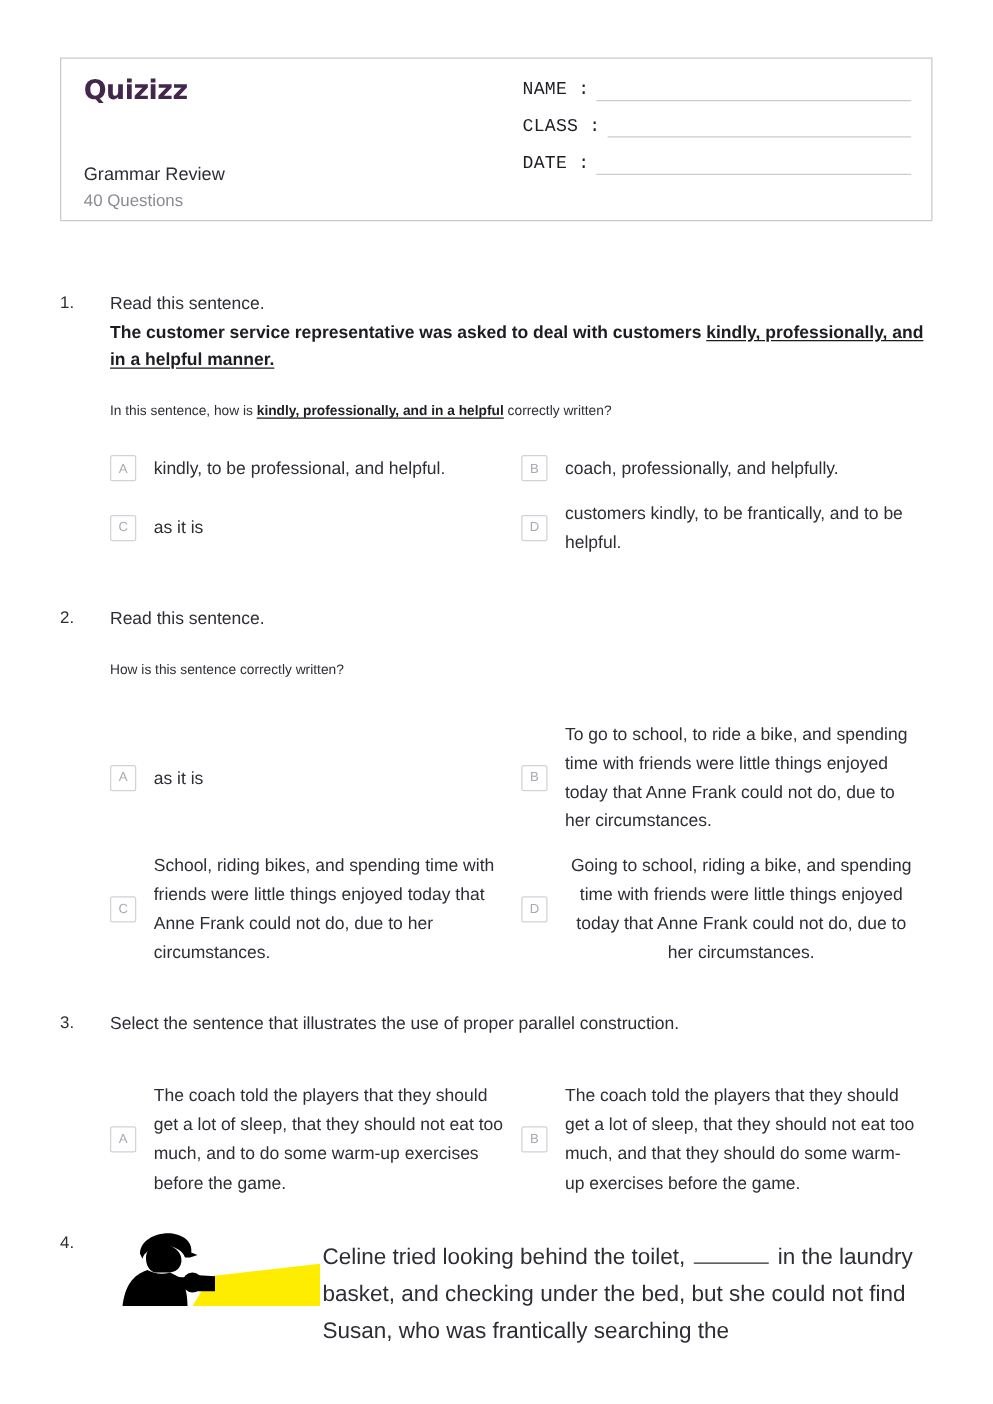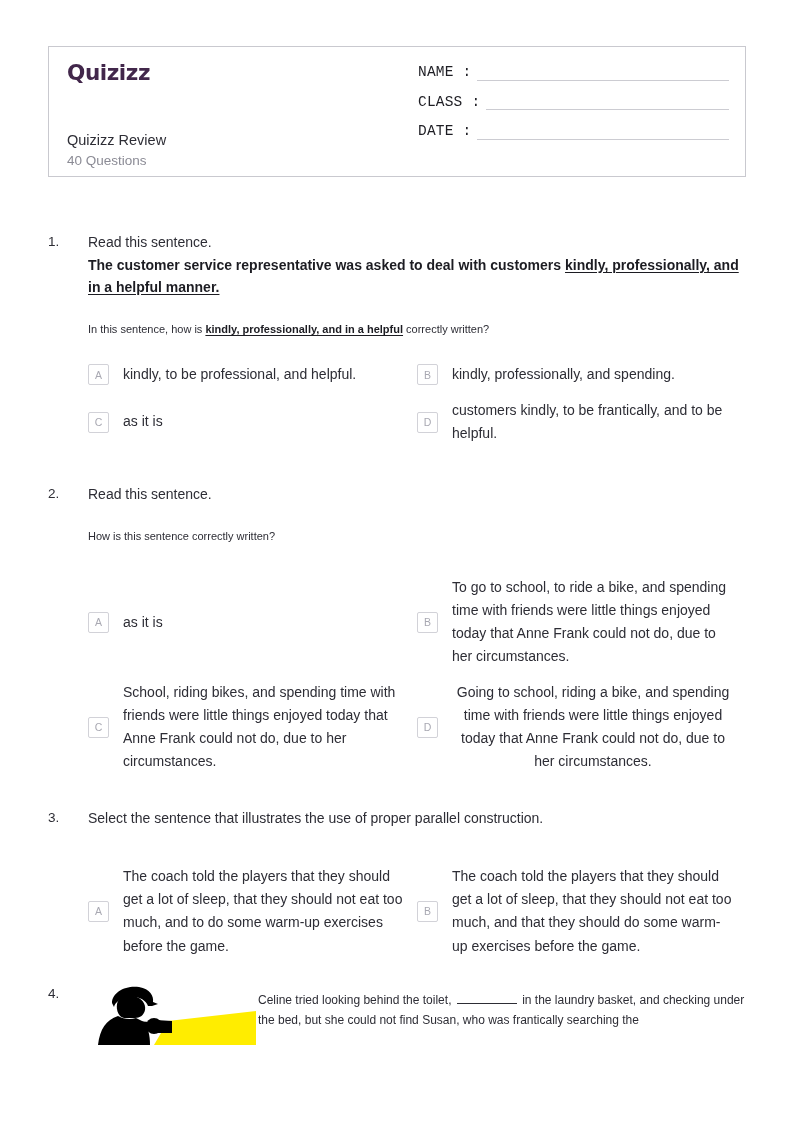--- a/index.html
+++ b/index.html
@@ -188,21 +188,21 @@
   }
   .q4-img {
     width: 170px;
     flex-shrink: 0;
     position: relative;
     height: 62px;
     overflow: hidden;
   }
   .q4-text {
     flex: 1;
-    font-size: 12px;
+    font-size: 18px;
     color: #2d2d35;
     line-height: 1.63;
     padding-top: 8px;
   }
   .blank {
     display: inline-block;
     width: 60px;
     border-bottom: 1.5px solid #2d2d35;
     height: 11px;
     margin: 0 2px;
@@ -210,21 +210,21 @@
   }
 </style>
 </head>
 <body>
 
 <div class="page">
 
   <div class="header-card">
     <div class="header-left">
       <div class="logo">Quizizz</div>
-      <div class="quiz-title">Quizizz Review</div>
+      <div class="quiz-title">Grammar Review</div>
       <div class="quiz-subtitle">40 Questions</div>
     </div>
     <div class="header-right">
       <div class="field-row">
         <span class="field-label">NAME :</span>
         <span class="field-line"></span>
       </div>
       <div class="field-row">
         <span class="field-label">CLASS :</span>
         <span class="field-line"></span>
@@ -246,21 +246,21 @@
           <div class="q-line bold"><span>The customer service representative was asked to deal with customers </span><span class="u">kindly, professionally, and in a helpful manner.</span></div>
           <div class="q-sub"><span>In this sentence, how is </span><span class="u">kindly, professionally, and in a helpful</span><span> correctly written?</span></div>
 
           <div class="options" style="margin-top:18px;">
             <div class="opt">
               <span class="opt-letter">A</span>
               <span class="opt-text">kindly, to be professional, and helpful.</span>
             </div>
             <div class="opt opt-col-b">
               <span class="opt-letter">B</span>
-              <span class="opt-text">kindly, professionally, and spending.</span>
+              <span class="opt-text">coach, professionally, and helpfully.</span>
             </div>
             <div class="opt" style="min-height:52px;">
               <span class="opt-letter">C</span>
               <span class="opt-text">as it is</span>
             </div>
             <div class="opt opt-col-b" style="min-height:52px;">
               <span class="opt-letter">D</span>
               <span class="opt-text" style="max-width:285px;">customers kindly, to be frantically, and to be helpful.</span>
             </div>
           </div>

